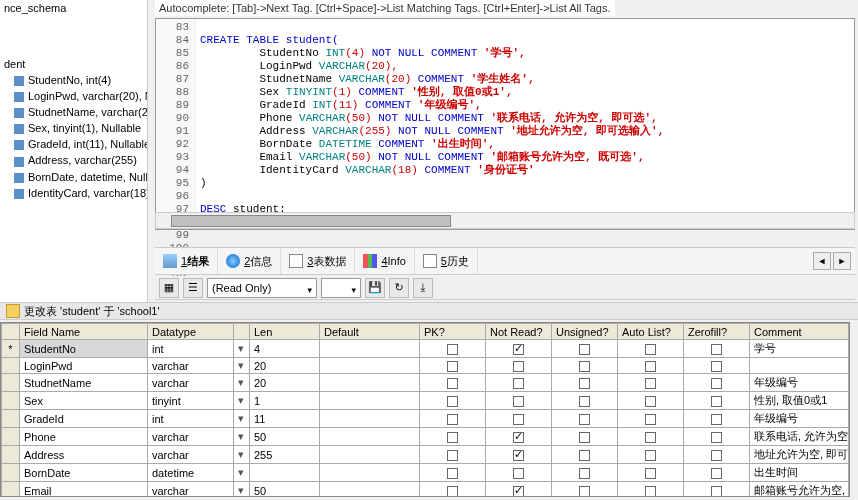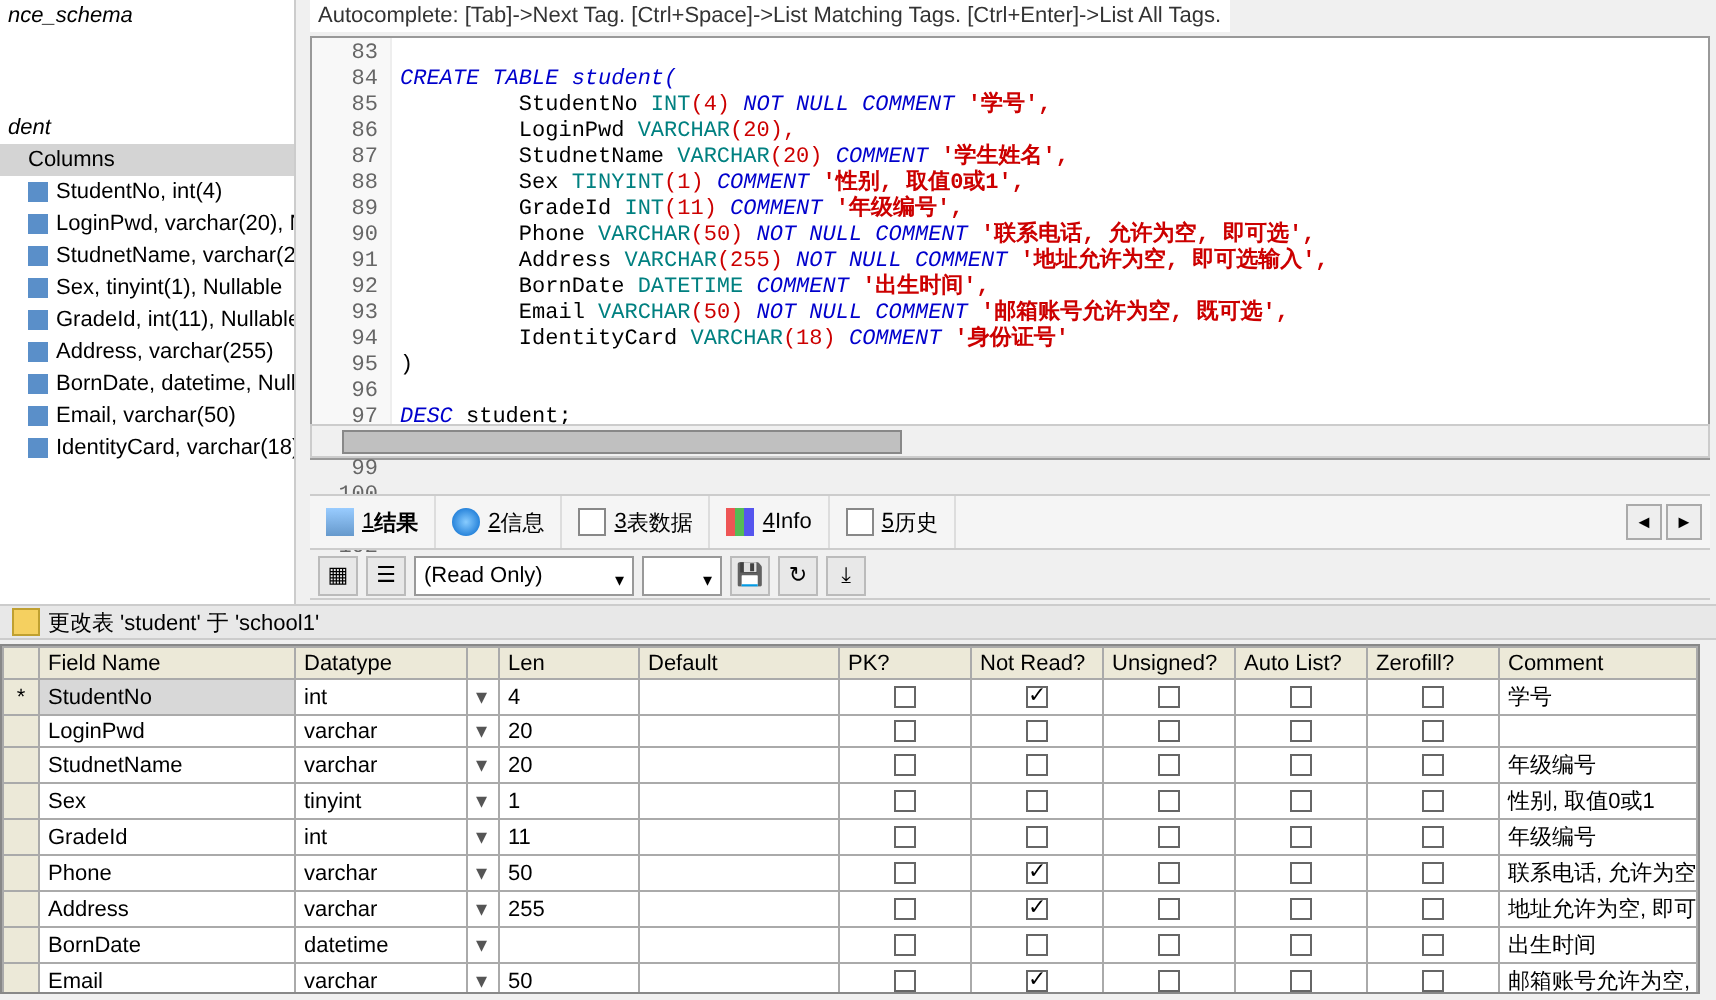--- a/index.html
+++ b/index.html
@@ -2,25 +2,25 @@
 <html><head>
 <meta charset="utf-8">
 <style>
 * { box-sizing: border-box; margin: 0; padding: 0; }
 body { font-family: Tahoma, Arial, sans-serif; font-size: 11px; background: #f0f0f0; width: 858px; height: 500px; overflow: hidden; position: relative; }
 .top-hint { position: absolute; top: 0; left: 155px; font-size: 11px; color: #333; background: #fff; padding: 2px 4px; }
 .left-panel { position: absolute; left: 0; top: 0; width: 148px; height: 310px; background: #fff; border-right: 1px solid #ccc; overflow: hidden; }
 .tree-item { padding: 2px 4px 2px 14px; font-size: 11px; color: #000; white-space: nowrap; cursor: pointer; }
 .tree-item.sel { background: #d4d4d4; }
 .tree-item .ico { display: inline-block; width: 10px; height: 10px; background: #5a8fc9; margin-right: 4px; vertical-align: middle; }
-.tree-head { padding: 2px 4px; font-size: 11px; font-style: italic; }
+.tree-head { padding: 2px 4px; font-size: 11px; }
 .sql-area { position: absolute; left: 155px; top: 18px; width: 700px; height: 212px; background: #fff; border: 1px solid #999; display: flex; }
 .gutter { width: 40px; background: #f8f8f8; border-right: 1px solid #eee; text-align: right; padding: 2px 6px 2px 2px; font-family: 'Courier New', monospace; font-size: 11px; color: #666; line-height: 13px; }
 .code { flex: 1; padding: 2px 4px; font-family: 'Courier New', monospace; font-size: 11px; line-height: 13px; white-space: pre; overflow: auto; }
-.kw { color: #0000cc; font-style: italic; }
+.kw { color: #0000cc; }
 .ty { color: #008080; }
 .num { color: #cc0000; }
 .cm { color: #cc0000; font-weight: bold; }
 .scroll-track { position: absolute; left: 155px; top: 212px; width: 700px; height: 17px; background: #f0f0f0; border: 1px solid #ccc; }
 .scroll-thumb { position: absolute; left: 15px; top: 2px; width: 280px; height: 12px; background: #c0c0c0; border: 1px solid #888; }
 .tabs-bar { position: absolute; left: 155px; top: 247px; width: 700px; height: 28px; background: #f5f5f5; border-top: 1px solid #ccc; border-bottom: 1px solid #ccc; display: flex; align-items: center; }
 .tab { display: flex; align-items: center; padding: 0 8px; height: 100%; cursor: pointer; border-right: 1px solid #ddd; }
 .tab .ico2 { width: 14px; height: 14px; margin-right: 4px; display: inline-block; }
 .tab u { text-decoration: underline; }
 .nav-arrows { margin-left: auto; padding: 0 4px; display: flex; gap: 2px; }
@@ -48,30 +48,28 @@
 </style>
 </head>
 <body>
 
 <div class="top-hint">Autocomplete: [Tab]-&gt;Next Tag. [Ctrl+Space]-&gt;List Matching Tags. [Ctrl+Enter]-&gt;List All Tags.</div>
 
 <div class="left-panel">
   <div class="tree-head">nce_schema</div>
   <div style="height:40px"></div>
   <div class="tree-head">dent</div>
-  <div class="tree-item sel">Columns</div>
   <div id="tree-cols">
       <div class="tree-item"><span class="ico"></span>StudentNo, int(4)</div>
       <div class="tree-item"><span class="ico"></span>LoginPwd, varchar(20), Nu</div>
       <div class="tree-item"><span class="ico"></span>StudnetName, varchar(20)</div>
       <div class="tree-item"><span class="ico"></span>Sex, tinyint(1), Nullable</div>
       <div class="tree-item"><span class="ico"></span>GradeId, int(11), Nullable</div>
       <div class="tree-item"><span class="ico"></span>Address, varchar(255)</div>
       <div class="tree-item"><span class="ico"></span>BornDate, datetime, Nulla</div>
-      <div class="tree-item"><span class="ico"></span>Email, varchar(50)</div>
       <div class="tree-item"><span class="ico"></span>IdentityCard, varchar(18),</div>
     </div>
 </div>
 
 <div class="sql-area">
   <div class="gutter" id="gutter">83
 84
 85
 86
 87

